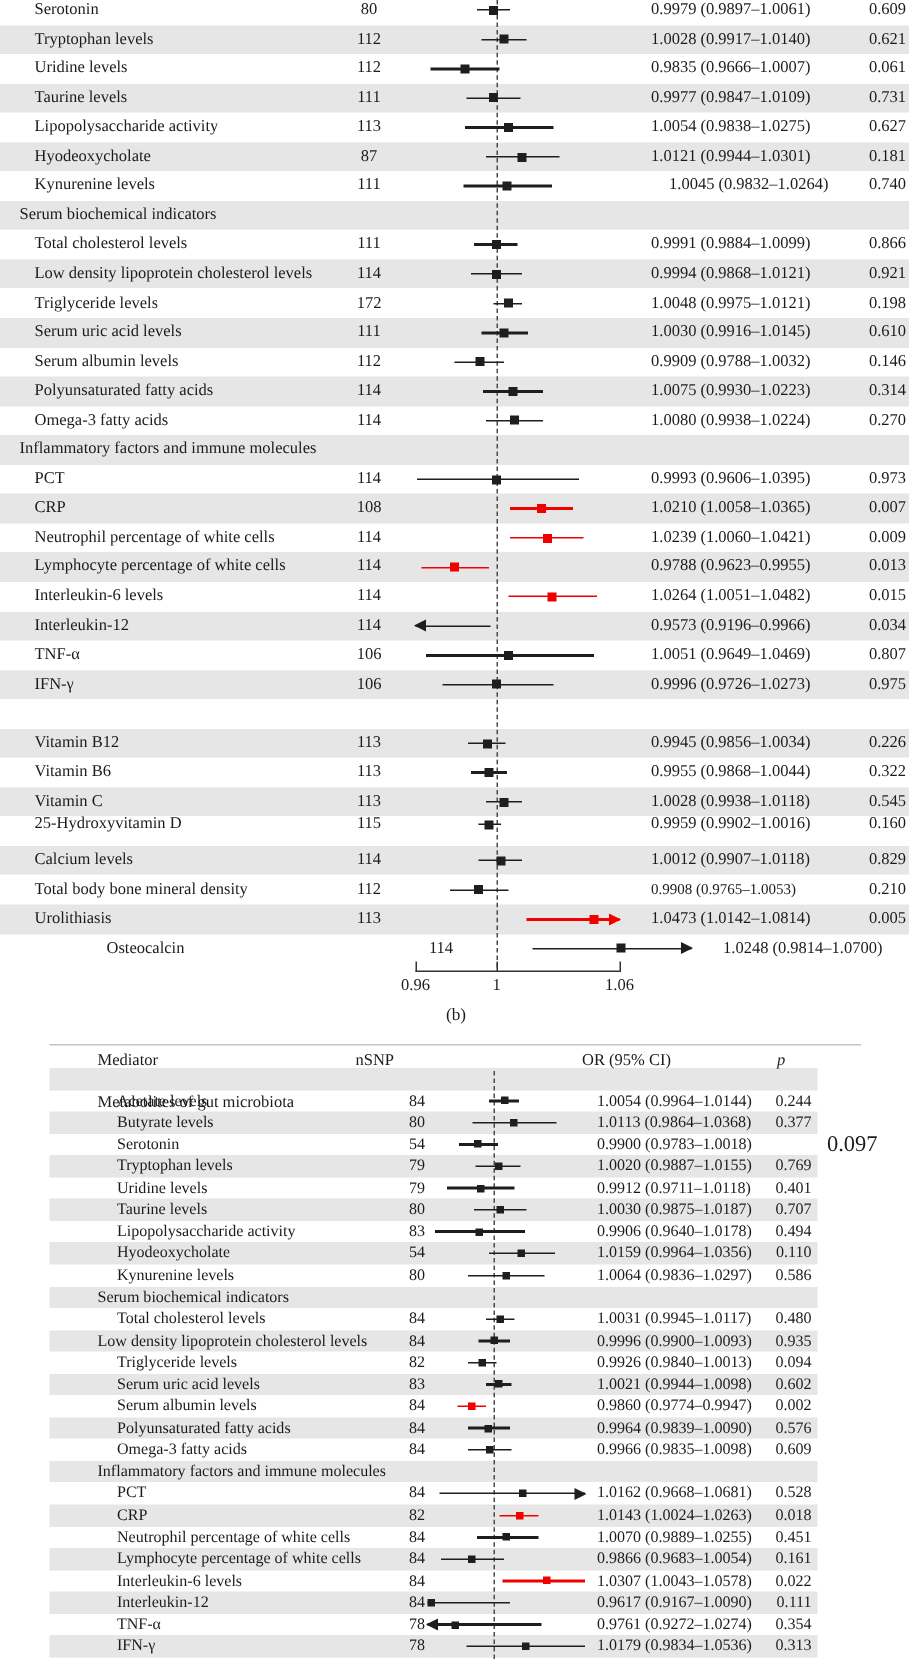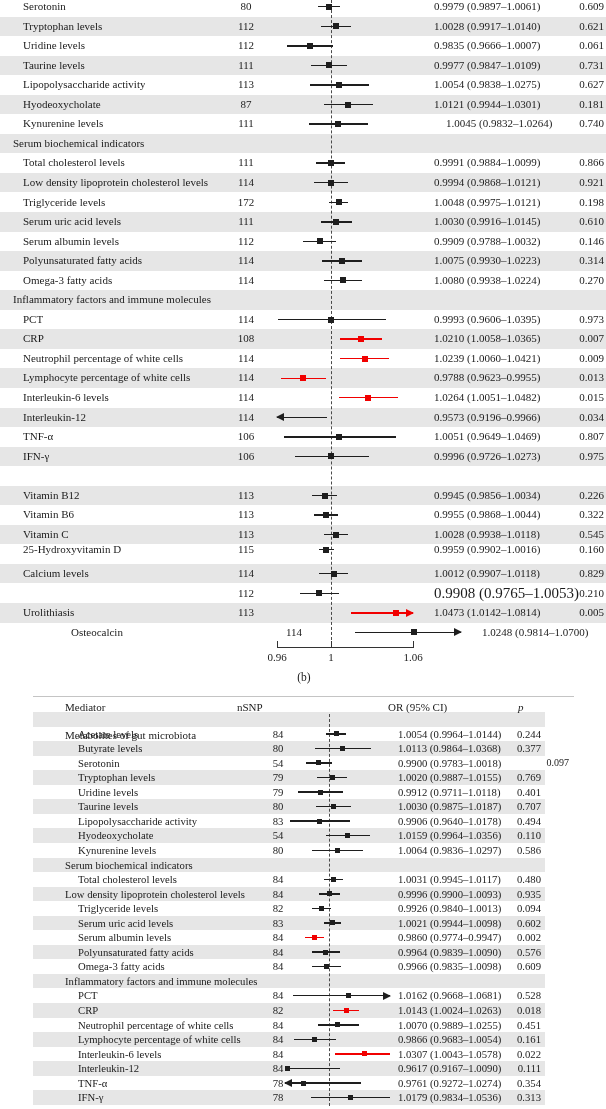--- a/index.html
+++ b/index.html
@@ -281,24 +281,25 @@
       </div>
       <div class="frow" style="top: 563.95px; height: 19.55px;">
         <div class="lbl" style="left: 23px; top: 0px; height: 100%; line-height: 19.55px; font-size: 11px;">Calcium levels</div>
         <div class="nsnp" style="left: 226px; width: 40px; top: 0px; height: 100%; line-height: 19.55px; font-size: 11px;">114</div>
         <div class="ciline" style="left: 319.352px; width: 28.696px; height: 1.4px; top: 9.075px; background: rgb(30, 30, 30);"></div>
         <div class="mkr" style="left: 330.632px; top: 6.775px; width: 6px; height: 6px; background: rgb(30, 30, 30);"></div>
         <div class="orci" style="left: 434px; top: 0px; height: 100%; line-height: 19.55px; font-size: 11px;">1.0012 (0.9907–1.0118)</div>
         <div class="pval" style="left: 558px; width: 46px; top: 0px; height: 100%; line-height: 19.55px; font-size: 11px;">0.829</div>
       </div>
       <div class="frow" style="top: 583.5px; height: 19.55px;">
+        <div class="lbl" style="left: 23px; top: 0px; height: 100%; line-height: 19.55px; font-size: 11px;">Total body bone mineral density</div>
         <div class="nsnp" style="left: 226px; width: 40px; top: 0px; height: 100%; line-height: 19.55px; font-size: 11px;">112</div>
         <div class="ciline" style="left: 300.04px; width: 39.168px; height: 1.4px; top: 9.075px; background: rgb(30, 30, 30);"></div>
         <div class="mkr" style="left: 316.488px; top: 6.775px; width: 6px; height: 6px; background: rgb(30, 30, 30);"></div>
-        <div class="orci" style="left: 434px; top: 0px; height: 100%; line-height: 19.55px; font-size: 15px;">0.9908 (0.9765–1.0053)</div>
+        <div class="orci" style="left: 434px; top: 0px; height: 100%; line-height: 19.55px; font-size: 10px;">0.9908 (0.9765–1.0053)</div>
         <div class="pval" style="left: 558px; width: 46px; top: 0px; height: 100%; line-height: 19.55px; font-size: 11px;">0.210</div>
       </div>
       <div class="frow" style="top: 603.05px; height: 19.55px;">
         <div class="lbl" style="left: 23px; top: 0px; height: 100%; line-height: 19.55px; font-size: 11px;">Urolithiasis</div>
         <div class="nsnp" style="left: 226px; width: 40px; top: 0px; height: 100%; line-height: 19.55px; font-size: 11px;">113</div>
         <div class="ciline" style="left: 351.312px; width: 61.688px; height: 1.4px; top: 9.075px; background: rgb(241, 0, 0);"></div>
         <div class="mkr" style="left: 393.328px; top: 6.775px; width: 6px; height: 6px; background: rgb(241, 0, 0);"></div>
         <div class="arrow" style="left: 406px; top: 5.775px; border-top: 4px solid transparent; border-bottom: 4px solid transparent; border-left: 8px solid rgb(241, 0, 0);"></div>
         <div class="orci" style="left: 434px; top: 0px; height: 100%; line-height: 19.55px; font-size: 11px;">1.0473 (1.0142–1.0814)</div>
         <div class="pval" style="left: 558px; width: 46px; top: 0px; height: 100%; line-height: 19.55px; font-size: 11px;">0.005</div>
@@ -332,21 +333,21 @@
         <div class="mkr" style="left: 340.156px; top: 4.775px; width: 5px; height: 5px; background: rgb(30, 30, 30);"></div>
         <div class="orci" style="left: 398px; top: 0px; height: 100%; line-height: 14.55px; font-size: 10.7px;">1.0113 (0.9864–1.0368)</div>
         <div class="pval" style="left: 495px; width: 46px; top: 0px; height: 100%; line-height: 14.55px; font-size: 10.7px;">0.377</div>
       </div>
       <div class="frow" style="top: 755.65px; height: 14.55px;">
         <div class="lbl" style="left: 78px; top: 0px; height: 100%; line-height: 14.55px; font-size: 10.7px;">Serotonin</div>
         <div class="nsnp" style="left: 258px; width: 40px; top: 0px; height: 100%; line-height: 14.55px; font-size: 10.7px;">54</div>
         <div class="ciline" style="left: 305.696px; width: 26.32px; height: 1.4px; top: 6.575px; background: rgb(30, 30, 30);"></div>
         <div class="mkr" style="left: 316.3px; top: 4.775px; width: 5px; height: 5px; background: rgb(30, 30, 30);"></div>
         <div class="orci" style="left: 398px; top: 0px; height: 100%; line-height: 14.55px; font-size: 10.7px;">0.9900 (0.9783–1.0018)</div>
-        <div class="pval" style="left: 523px; width: 46px; top: 0px; height: 100%; line-height: 14.55px; font-size: 10px;">0.097</div>
+        <div class="pval" style="left: 495px; width: 46px; top: 0px; height: 100%; line-height: 14.55px; font-size: 15px; padding-left: 44px;">0.097</div>
       </div>
       <div class="frow" style="top: 770.2px; height: 14.55px;">
         <div class="lbl" style="left: 78px; top: 0px; height: 100%; line-height: 14.55px; font-size: 10.7px;">Tryptophan levels</div>
         <div class="nsnp" style="left: 258px; width: 40px; top: 0px; height: 100%; line-height: 14.55px; font-size: 10.7px;">79</div>
         <div class="ciline" style="left: 317.344px; width: 30.016px; height: 1.4px; top: 6.575px; background: rgb(30, 30, 30);"></div>
         <div class="mkr" style="left: 329.74px; top: 4.775px; width: 5px; height: 5px; background: rgb(30, 30, 30);"></div>
         <div class="orci" style="left: 398px; top: 0px; height: 100%; line-height: 14.55px; font-size: 10.7px;">1.0020 (0.9887–1.0155)</div>
         <div class="pval" style="left: 495px; width: 46px; top: 0px; height: 100%; line-height: 14.55px; font-size: 10.7px;">0.769</div>
       </div>
       <div class="frow" style="top: 784.75px; height: 14.55px;">

